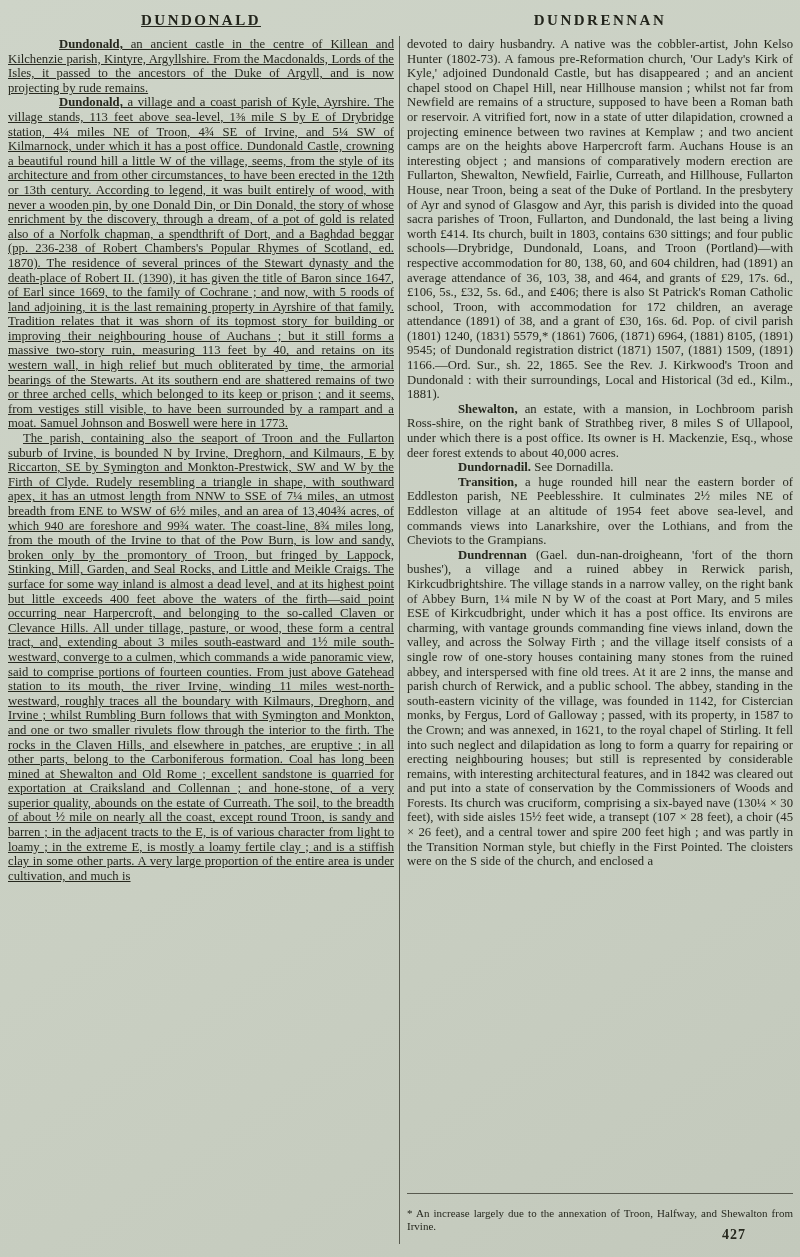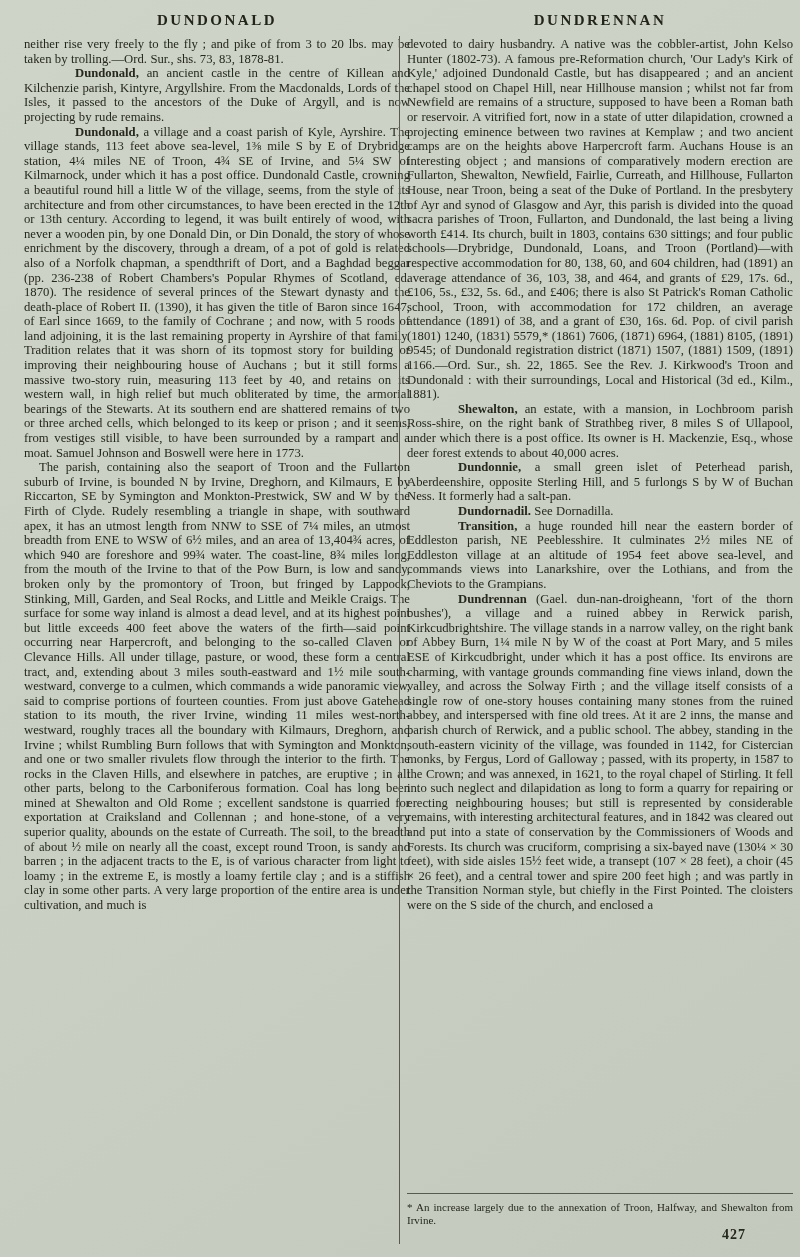--- a/index.html
+++ b/index.html
@@ -6,21 +6,21 @@
   .page {
     position: relative;
     width: 800px;
     height: 1257px;
     background: linear-gradient(145deg, #ced4c8 0%, #c9cfc2 55%, #c3c9bc 100%);
     overflow: hidden;
     font-family: "Liberation Serif", "DejaVu Serif", serif;
     color: #26281e;
   }
   .col { position: absolute; top: 12px; width: 386px; }
-  .col-left  { left: 24px;   height: 1240px; overflow: hidden; }
+  .col-left  { left: 8px;   height: 1240px; overflow: hidden; text-decoration: underline; }
   .col-right { left: 407px; height: 1178px; overflow: hidden; }
   .col-header {
     text-align: center;
     font-weight: bold;
     font-size: 15px;
     letter-spacing: 2.5px;
     margin: 0 0 8px 0;
     color: #22241b;
   }
   .para {
@@ -40,21 +40,21 @@
     height: 1208px;
     width: 1px;
     background: #585a4f;
   }
   .footnote {
     position: absolute;
     left: 407px;
     top: 1193px;
     width: 386px;
     border-top: 1px solid #585a4f;
-    padding-top: 7px;
+    padding-top: 13px;
     font-size: 11px;
     line-height: 13px;
     text-align: justify;
   }
   .page-number {
     position: absolute;
     left: 722px;
     top: 1227px;
     font-weight: bold;
     font-size: 14px;
@@ -62,39 +62,37 @@
   }
 </style>
 </head>
 <body>
 
 <div class="page">
 
   <div class="col col-left">
     <div class="col-header">DUNDONALD</div>
 
-    <p class="para cont"><span>neither rise very freely to the fly ; and pike of from 3 to 20 lbs. may be taken by trolling.—Ord. Sur., shs. 73, 83, 1878-81.</span></p>
 
     <p class="para"><span class="lead">Dundonald,</span><span> an ancient castle in the centre of Killean and Kilchenzie parish, Kintyre, Argyllshire. From the Macdonalds, Lords of the Isles, it passed to the ancestors of the Duke of Argyll, and is now projecting by rude remains.</span></p>
 
     <p class="para"><span class="lead">Dundonald,</span><span> a village and a coast parish of Kyle, Ayrshire. The village stands, 113 feet above sea-level, 1⅜ mile S by E of Drybridge station, 4¼ miles NE of Troon, 4¾ SE of Irvine, and 5¼ SW of Kilmarnock, under which it has a post office. Dundonald Castle, crowning a beautiful round hill a little W of the village, seems, from the style of its architecture and from other circumstances, to have been erected in the 12th or 13th century. According to legend, it was built entirely of wood, with never a wooden pin, by one Donald Din, or Din Donald, the story of whose enrichment by the discovery, through a dream, of a pot of gold is related also of a Norfolk chapman, a spendthrift of Dort, and a Baghdad beggar (pp. 236-238 of Robert Chambers's Popular Rhymes of Scotland, ed. 1870). The residence of several princes of the Stewart dynasty and the death-place of Robert II. (1390), it has given the title of Baron since 1647, of Earl since 1669, to the family of Cochrane ; and now, with 5 roods of land adjoining, it is the last remaining property in Ayrshire of that family. Tradition relates that it was shorn of its topmost story for building or improving their neighbouring house of Auchans ; but it still forms a massive two-story ruin, measuring 113 feet by 40, and retains on its western wall, in high relief but much obliterated by time, the armorial bearings of the Stewarts. At its southern end are shattered remains of two or three arched cells, which belonged to its keep or prison ; and it seems, from vestiges still visible, to have been surrounded by a rampart and a moat. Samuel Johnson and Boswell were here in 1773.</span></p>
 
     <p class="para"><span>The parish, containing also the seaport of Troon and the Fullarton suburb of Irvine, is bounded N by Irvine, Dreghorn, and Kilmaurs, E by Riccarton, SE by Symington and Monkton-Prestwick, SW and W by the Firth of Clyde. Rudely resembling a triangle in shape, with southward apex, it has an utmost length from NNW to SSE of 7¼ miles, an utmost breadth from ENE to WSW of 6½ miles, and an area of 13,404¾ acres, of which 940 are foreshore and 99¾ water. The coast-line, 8¾ miles long, from the mouth of the Irvine to that of the Pow Burn, is low and sandy, broken only by the promontory of Troon, but fringed by Lappock, Stinking, Mill, Garden, and Seal Rocks, and Little and Meikle Craigs. The surface for some way inland is almost a dead level, and at its highest point but little exceeds 400 feet above the waters of the firth—said point occurring near Harpercroft, and belonging to the so-called Claven or Clevance Hills. All under tillage, pasture, or wood, these form a central tract, and, extending about 3 miles south-eastward and 1½ mile south-westward, converge to a culmen, which commands a wide panoramic view, said to comprise portions of fourteen counties. From just above Gatehead station to its mouth, the river Irvine, winding 11 miles west-north-westward, roughly traces all the boundary with Kilmaurs, Dreghorn, and Irvine ; whilst Rumbling Burn follows that with Symington and Monkton, and one or two smaller rivulets flow through the interior to the firth. The rocks in the Claven Hills, and elsewhere in patches, are eruptive ; in all other parts, belong to the Carboniferous formation. Coal has long been mined at Shewalton and Old Rome ; excellent sandstone is quarried for exportation at Craiksland and Collennan ; and hone-stone, of a very superior quality, abounds on the estate of Curreath. The soil, to the breadth of about ½ mile on nearly all the coast, except round Troon, is sandy and barren ; in the adjacent tracts to the E, is of various character from light to loamy ; in the extreme E, is mostly a loamy fertile clay ; and is a stiffish clay in some other parts. A very large proportion of the entire area is under cultivation, and much is</span></p>
   </div>
 
   <div class="divider"></div>
 
   <div class="col col-right">
     <div class="col-header">DUNDRENNAN</div>
 
     <p class="para cont"><span>devoted to dairy husbandry. A native was the cobbler-artist, John Kelso Hunter (1802-73). A famous pre-Reformation church, 'Our Lady's Kirk of Kyle,' adjoined Dundonald Castle, but has disappeared ; and an ancient chapel stood on Chapel Hill, near Hillhouse mansion ; whilst not far from Newfield are remains of a structure, supposed to have been a Roman bath or reservoir. A vitrified fort, now in a state of utter dilapidation, crowned a projecting eminence between two ravines at Kemplaw ; and two ancient camps are on the heights above Harpercroft farm. Auchans House is an interesting object ; and mansions of comparatively modern erection are Fullarton, Shewalton, Newfield, Fairlie, Curreath, and Hillhouse, Fullarton House, near Troon, being a seat of the Duke of Portland. In the presbytery of Ayr and synod of Glasgow and Ayr, this parish is divided into the quoad sacra parishes of Troon, Fullarton, and Dundonald, the last being a living worth £414. Its church, built in 1803, contains 630 sittings; and four public schools—Drybridge, Dundonald, Loans, and Troon (Portland)—with respective accommodation for 80, 138, 60, and 604 children, had (1891) an average attendance of 36, 103, 38, and 464, and grants of £29, 17s. 6d., £106, 5s., £32, 5s. 6d., and £406; there is also St Patrick's Roman Catholic school, Troon, with accommodation for 172 children, an average attendance (1891) of 38, and a grant of £30, 16s. 6d. Pop. of civil parish (1801) 1240, (1831) 5579,* (1861) 7606, (1871) 6964, (1881) 8105, (1891) 9545; of Dundonald registration district (1871) 1507, (1881) 1509, (1891) 1166.—Ord. Sur., sh. 22, 1865. See the Rev. J. Kirkwood's Troon and Dundonald : with their surroundings, Local and Historical (3d ed., Kilm., 1881).</span></p>
 
     <p class="para"><span class="lead">Shewalton,</span><span> an estate, with a mansion, in Lochbroom parish Ross-shire, on the right bank of Strathbeg river, 8 miles S of Ullapool, under which there is a post office. Its owner is H. Mackenzie, Esq., whose deer forest extends to about 40,000 acres.</span></p>
 
-    <p class="para"><span class="lead">Dundonnie,</span><span> a small green islet of Peterhead parish, Aberdeenshire, opposite Sterling Hill, and 5 furlongs S by W of Buchan Ness. It formerly had a salt-pan.</span></p>
 
     <p class="para"><span class="lead">Dundornadil.</span><span> See Dornadilla.</span></p>
 
     <p class="para"><span class="lead">Transition,</span><span> a huge rounded hill near the eastern border of Eddleston parish, NE Peeblesshire. It culminates 2½ miles NE of Eddleston village at an altitude of 1954 feet above sea-level, and commands views into Lanarkshire, over the Lothians, and from the Cheviots to the Grampians.</span></p>
 
     <p class="para"><span class="lead">Dundrennan</span><span> (Gael. dun-nan-droigheann, 'fort of the thorn bushes'), a village and a ruined abbey in Rerwick parish, Kirkcudbrightshire. The village stands in a narrow valley, on the right bank of Abbey Burn, 1¼ mile N by W of the coast at Port Mary, and 5 miles ESE of Kirkcudbright, under which it has a post office. Its environs are charming, with vantage grounds commanding fine views inland, down the valley, and across the Solway Firth ; and the village itself consists of a single row of one-story houses containing many stones from the ruined abbey, and interspersed with fine old trees. At it are 2 inns, the manse and parish church of Rerwick, and a public school. The abbey, standing in the south-eastern vicinity of the village, was founded in 1142, for Cistercian monks, by Fergus, Lord of Galloway ; passed, with its property, in 1587 to the Crown; and was annexed, in 1621, to the royal chapel of Stirling. It fell into such neglect and dilapidation as long to form a quarry for repairing or erecting neighbouring houses; but still is represented by considerable remains, with interesting architectural features, and in 1842 was cleared out and put into a state of conservation by the Commissioners of Woods and Forests. Its church was cruciform, comprising a six-bayed nave (130¼ × 30 feet), with side aisles 15½ feet wide, a transept (107 × 28 feet), a choir (45 × 26 feet), and a central tower and spire 200 feet high ; and was partly in the Transition Norman style, but chiefly in the First Pointed. The cloisters were on the S side of the church, and enclosed a</span></p>
   </div>
 
   <div class="footnote"><span>* An increase largely due to the annexation of Troon, Halfway, and Shewalton from Irvine.</span></div>
 

